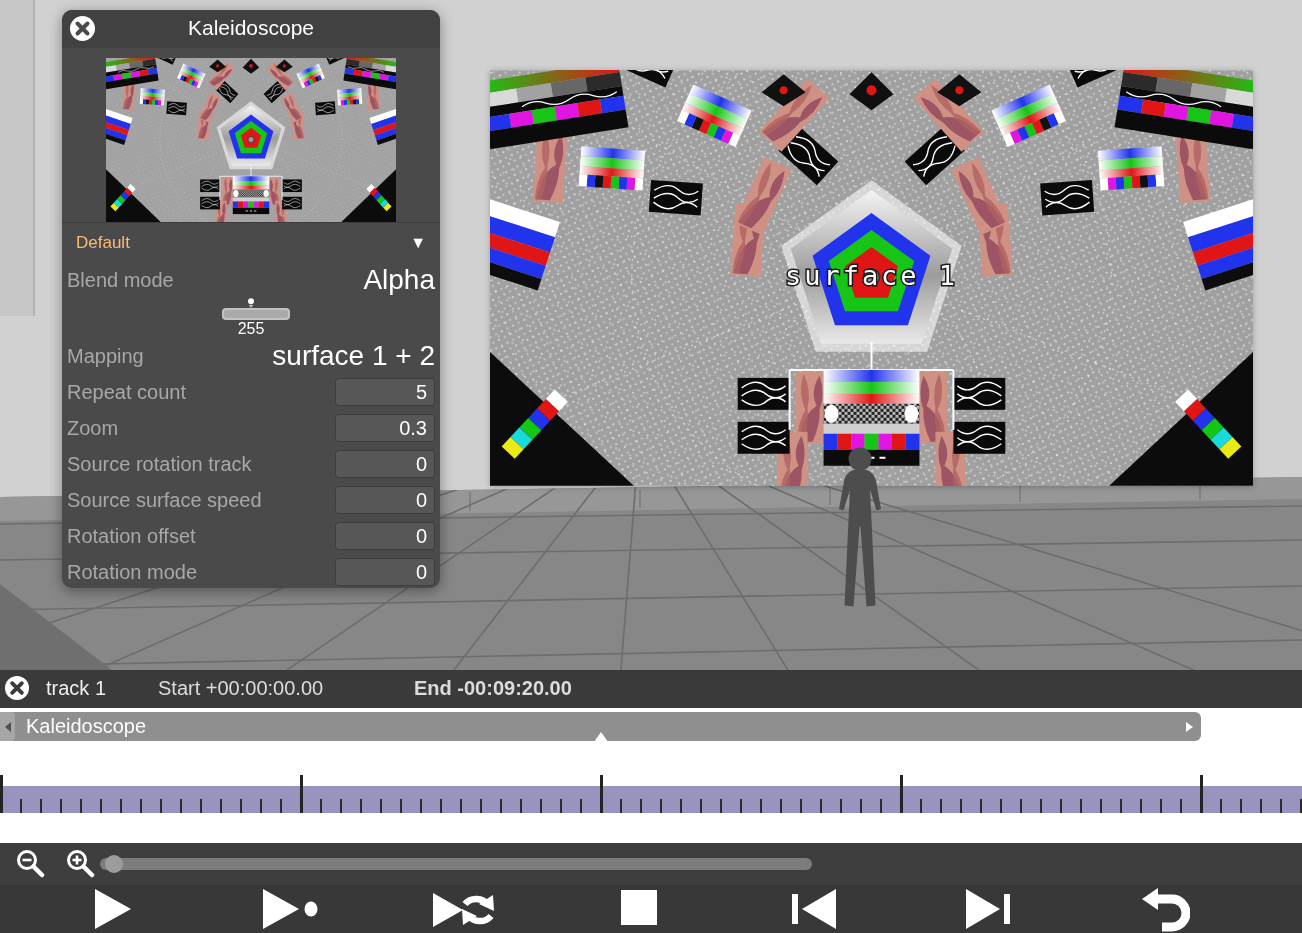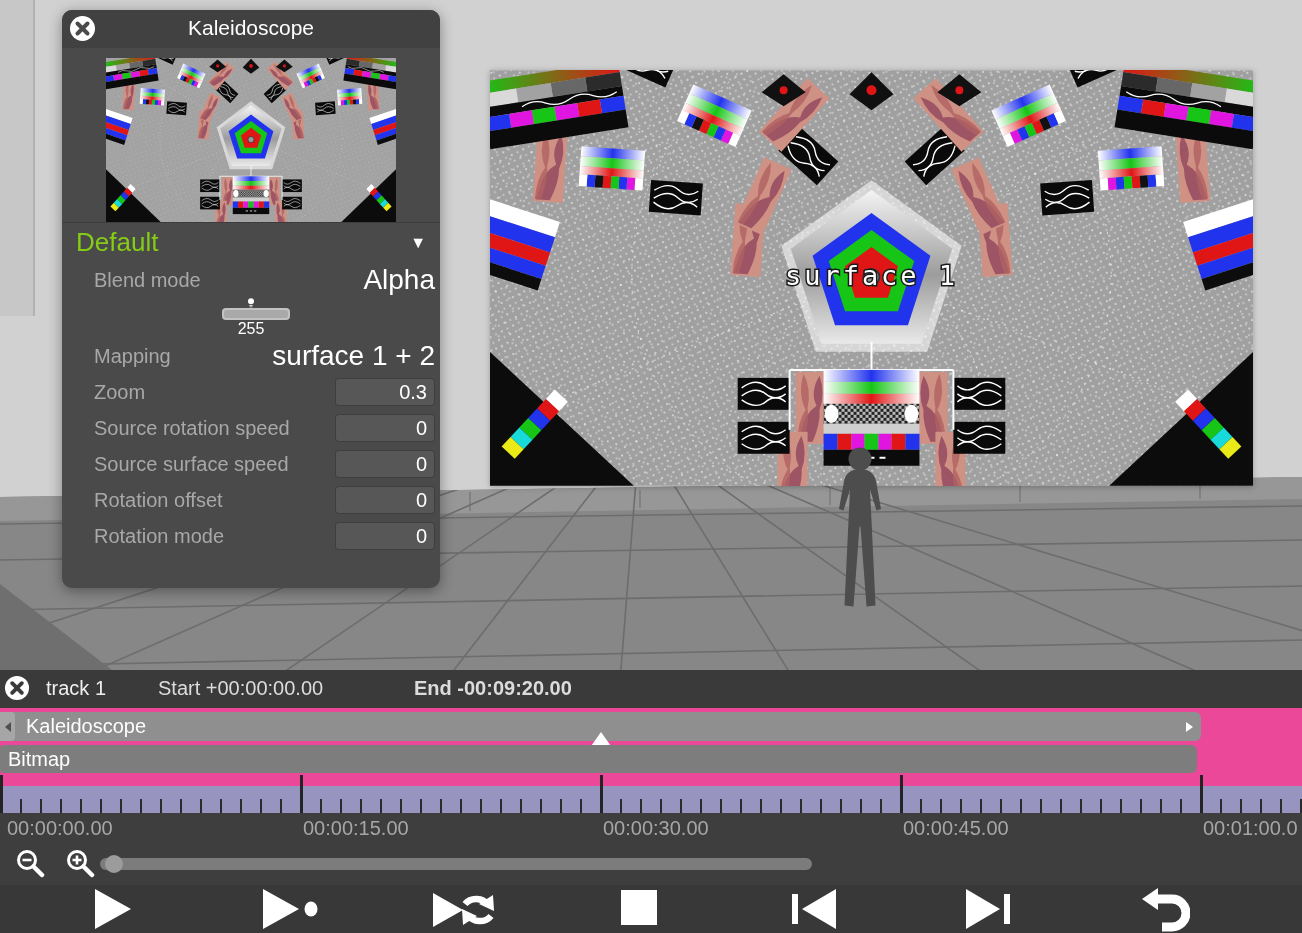--- a/index.html
+++ b/index.html
@@ -13,33 +13,33 @@
   .person{position:absolute;left:824px;top:446px;}
 
   
   .panel{position:absolute;left:62px;top:10px;width:378px;height:578px;background:#4a4a4a;border-radius:10px;
          box-shadow:0 3px 14px rgba(0,0,0,.38);color:#fff;}
   .panel-header{position:relative;height:38px;background:#414141;border-radius:10px 10px 0 0;}
   .panel-title{position:absolute;left:0;right:0;top:6px;text-align:center;font-size:21px;color:#fff;}
   .close-btn{position:absolute;left:6px;top:5px;width:28px;height:28px;border:none;background:none;cursor:pointer;}
   .preview{display:block;margin:10px auto 0 auto;background:#a0a0a0;}
   .preset-row{position:relative;height:40px;display:flex;align-items:center;padding:0 14px;border-top:1px solid #3c3c3c;}
-  .preset-label{font-size:26px;color:#84cc16;}
+  .preset-label{font-size:17px;color:#fdba74;}
   .dd-arrow{margin-left:auto;font-size:16px;color:#fff;}
-  .prow{height:36px;display:flex;align-items:center;padding:0 5px;margin-left:27px;}
+  .prow{height:36px;display:flex;align-items:center;padding:0 5px;}
   .prow .plabel{color:#a8a8a8;font-size:20px;white-space:nowrap;}
   .prow .pval{margin-left:auto;color:#fff;font-size:28px;}
   .prow .pfield{margin-left:auto;width:100px;height:28px;background:#575757;border-radius:4px;
                 display:flex;align-items:center;justify-content:flex-end;padding:0 8px;color:#fff;font-size:20px;
                 box-shadow:inset 0 0 0 1px #3e3e3e;}
   .bulb-row{height:40px;display:flex;align-items:center;padding:0 13px;flex-direction:column;}
   .swatch{width:68px;height:28px;margin-left:10px;background:#a9a9a9;border:2px solid #c2c2c2;border-radius:4px;}
 
   
-  .timeline{position:absolute;left:0;top:670px;width:1302px;height:263px;background:#ec4899;}
+  .timeline{position:absolute;left:0;top:670px;width:1302px;height:263px;background:#ffffff;}
   .tl-header{position:absolute;left:0;top:0;width:100%;height:38px;background:#3a3a3b;}
   .tl-header .close-btn{left:3px;top:5px;}
   .tl-text{position:absolute;top:7px;font-size:20px;color:#efefef;white-space:nowrap;}
   .track-name{left:46px;}
   .start-text{left:158px;color:#dcdcdc;}
   .end-text{left:414px;color:#dcdcdc;font-weight:bold;}
   .layer-bar{position:absolute;display:flex;align-items:center;color:#fdfdfd;font-size:20px;}
   .kaleido-bar{left:0;top:42px;width:1201px;height:29px;background:#8f8f8f;border-radius:0 6px 6px 0;}
   .bar-handle{width:15px;height:29px;background:#a6a6a6;border-radius:0 4px 4px 0;margin-right:3px;
               display:flex;align-items:center;justify-content:center;}
@@ -332,25 +332,29 @@
     </svg>
     <div class="swatch"></div>
     <div class="pfield">255</div>
   </div>
 
   <div class="prow">
     <span class="plabel">Mapping</span>
     <span class="pval">surface 1 + 2</span>
   </div>
   <div class="prow">
+    <span class="plabel">Repeat count</span>
+    <div class="pfield">5</div>
+  </div>
+  <div class="prow">
     <span class="plabel">Zoom</span>
     <div class="pfield">0.3</div>
   </div>
   <div class="prow">
-    <span class="plabel">Source rotation speed</span>
+    <span class="plabel">Source rotation track</span>
     <div class="pfield">0</div>
   </div>
   <div class="prow">
     <span class="plabel">Source surface speed</span>
     <div class="pfield">0</div>
   </div>
   <div class="prow">
     <span class="plabel">Rotation offset</span>
     <div class="pfield">0</div>
   </div>
@@ -379,40 +383,30 @@
   <div class="layer-bar kaleido-bar">
     <div class="bar-handle">
       <div class="tri-left"></div>
     </div>
     <span class="bar-label">Kaleidoscope</span>
     <div class="bar-right-arrow"></div>
   </div>
 
   <div class="playhead"></div>
 
-  <div class="layer-bar bitmap-bar">
-    <span>Bitmap</span>
-  </div>
 
   <div class="ruler">
     <div class="ruler-minor"></div>
     <div class="major"></div>
     <div class="major"></div>
     <div class="major"></div>
     <div class="major"></div>
     <div class="major"></div>
   </div>
 
-  <div class="ruler-labels">
-    <span class="tlabel">00:00:00.00</span>
-    <span class="tlabel">00:00:15.00</span>
-    <span class="tlabel">00:00:30.00</span>
-    <span class="tlabel">00:00:45.00</span>
-    <span class="tlabel">00:01:00.0</span>
-  </div>
 
   <div class="zoom-row">
     <button class="zbtn zoom-out">
       <svg width="30" height="30" viewBox="0 0 30 30">
         <circle cx="12" cy="11" r="8.5" fill="none" stroke="#fff" stroke-width="3"></circle>
         <line x1="7.5" y1="11" x2="16.5" y2="11" stroke="#fff" stroke-width="2.6"></line>
         <line x1="18.5" y1="17.5" x2="27" y2="26" stroke="#fff" stroke-width="4.5" stroke-linecap="round"></line>
       </svg>
     </button>
     <button class="zbtn zoom-in">

